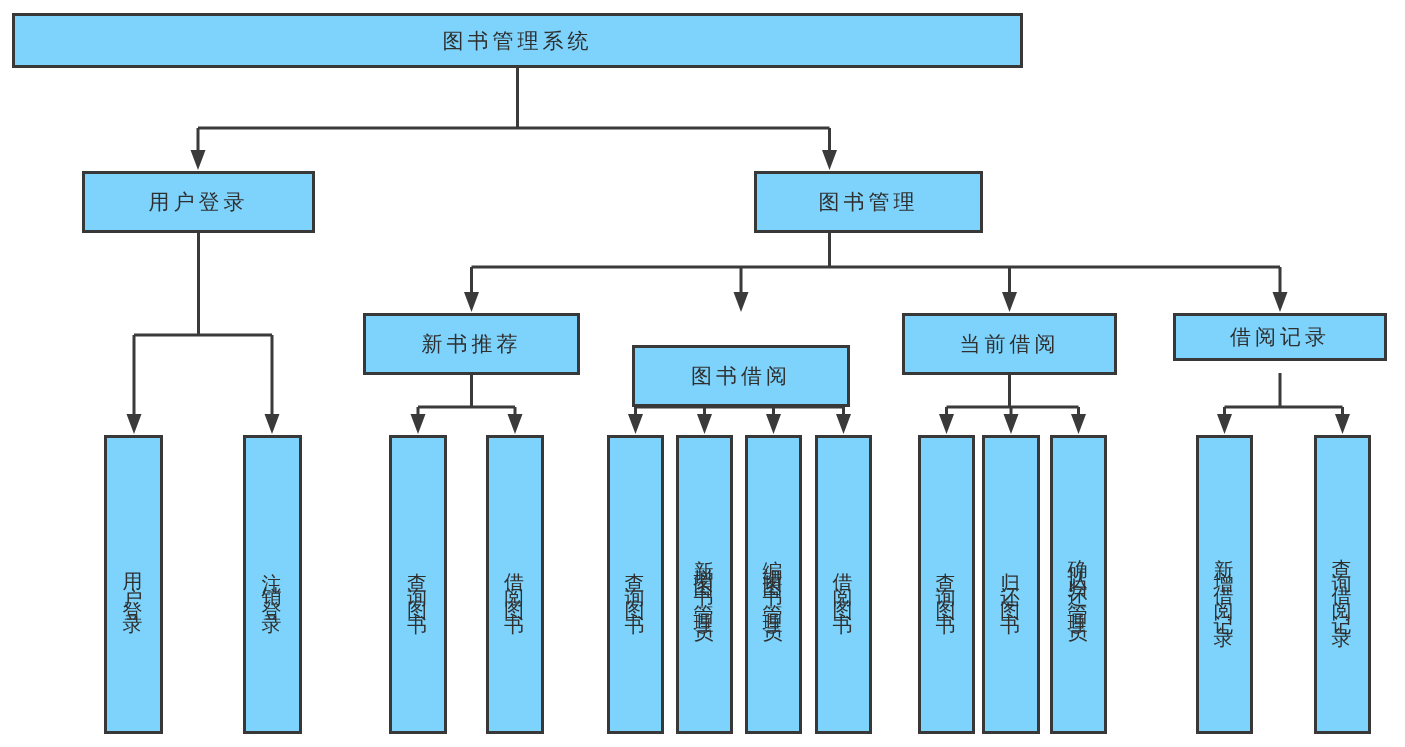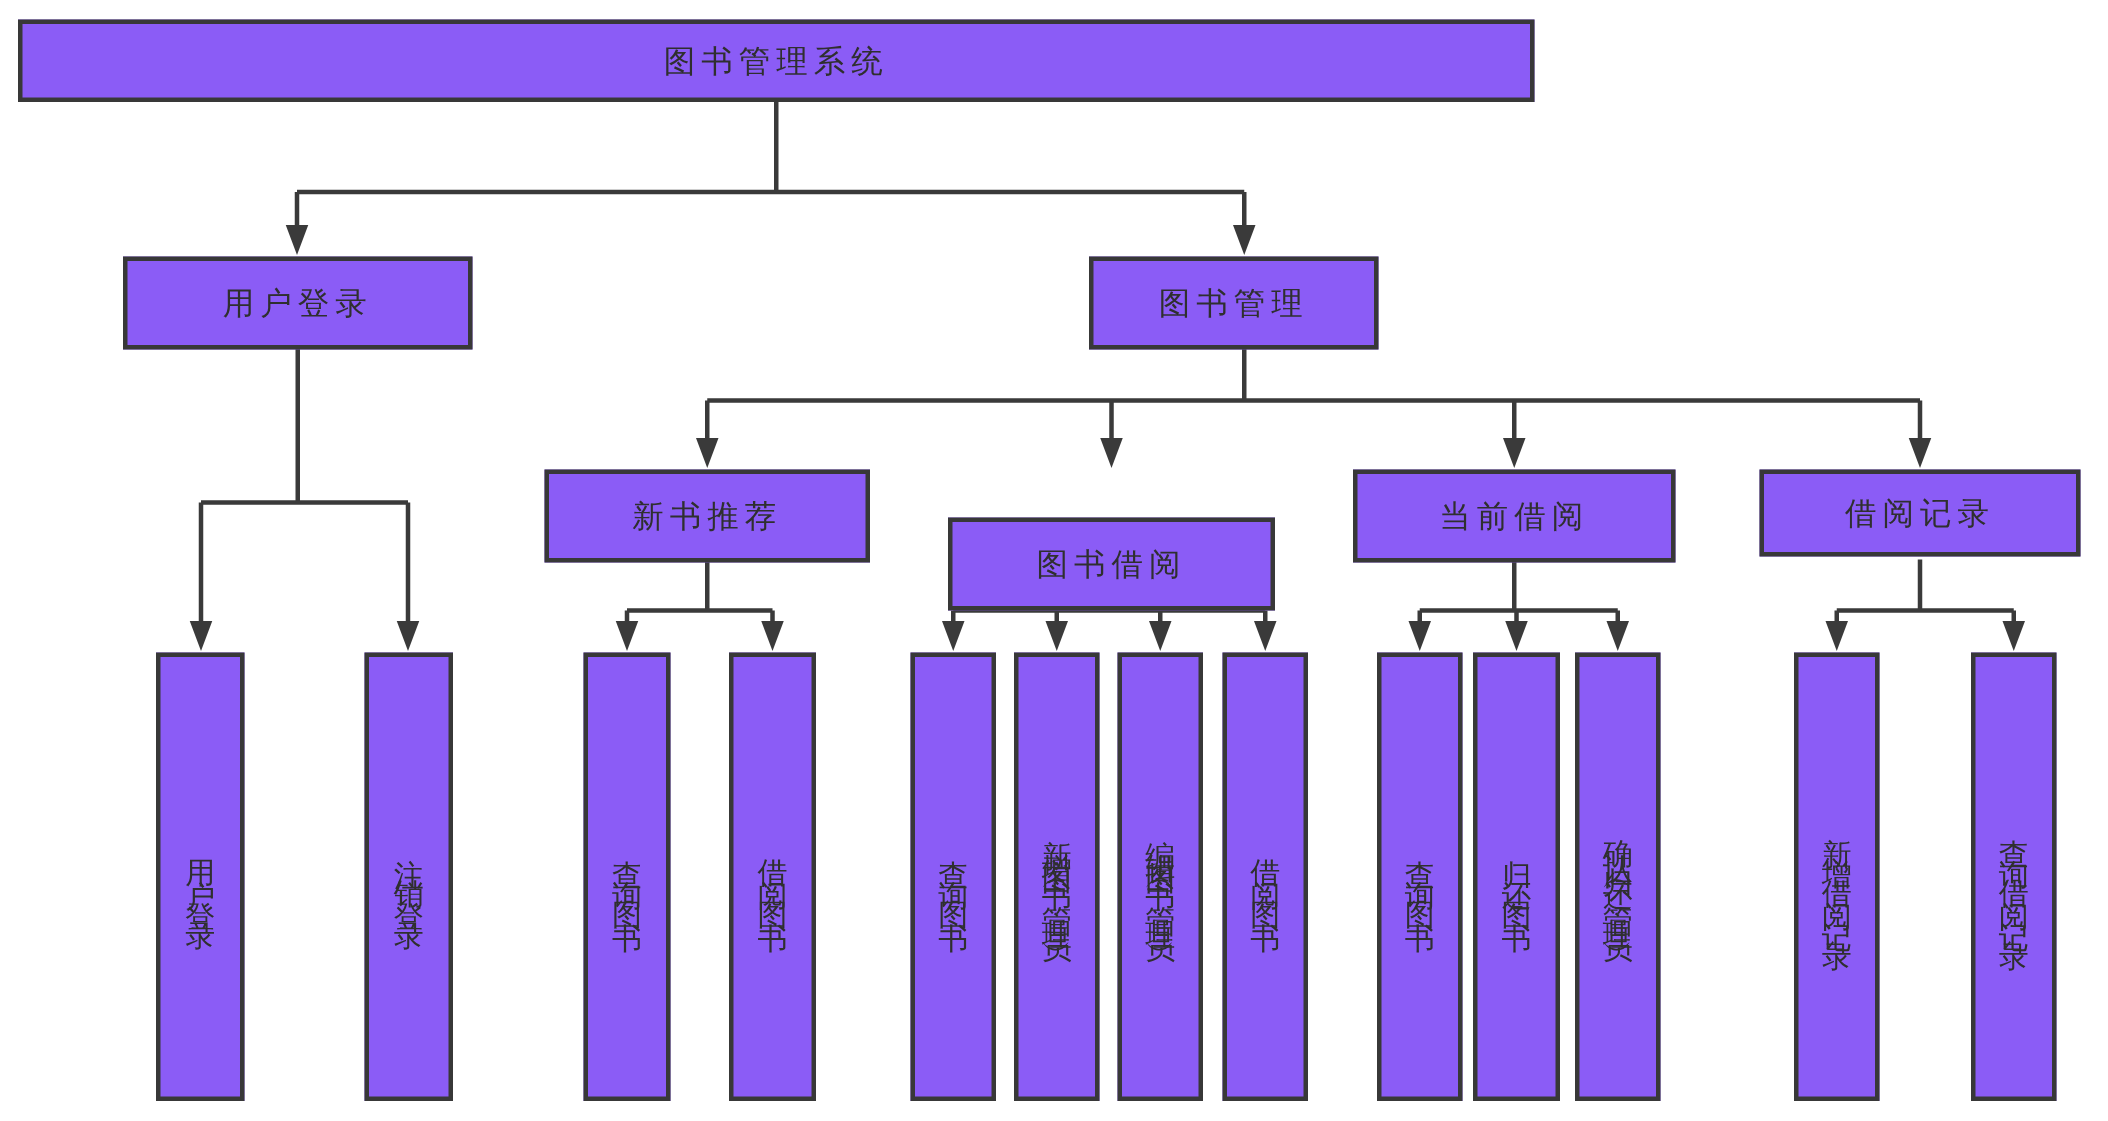--- a/index.html
+++ b/index.html
@@ -9,21 +9,21 @@
     background:#ffffff;
     font-family:"Liberation Sans", sans-serif;
     overflow:hidden;
   }
   #wires { position:absolute; left:0; top:0; width:1405px; height:747px; }
   #wires path { stroke:#3a3a3a; stroke-width:3; fill:none; }
   #wires polygon { fill:#3a3a3a; stroke:none; }
   .node {
     position:absolute;
     box-sizing:border-box;
-    background:#8b5cf6;
+    background:#7dd3fc;
     border:3px solid #383838;
     display:flex; align-items:center; justify-content:center;
     color:#2f2f2f;
   }
   .node.h .lbl { font-size:21px; letter-spacing:4px; white-space:nowrap; }
   .node.v .lbl {
     writing-mode:vertical-rl;
     text-orientation:mixed;
     font-size:20px;
     letter-spacing:14px;
@@ -88,34 +88,34 @@
     </g>
   </svg>
 
   <div class="node h" style="left:12px; top:13px; width:1011px; height:55px;">
     <span class="lbl">图书管理系统</span>
   </div>
 
   <div class="node h" style="left:82px; top:171px; width:233px; height:62px;">
     <span class="lbl">用户登录</span>
   </div>
-  <div class="node h" style="left:726px; top:171px; width:193px; height:62px;">
+  <div class="node h" style="left:754px; top:171px; width:229px; height:62px;">
     <span class="lbl">图书管理</span>
   </div>
 
   <div class="node h" style="left:363px; top:313px; width:217px; height:62px;">
     <span class="lbl">新书推荐</span>
   </div>
   <div class="node h" style="left:632px; top:313px; width:218px; height:62px;margin-top:32px;">
     <span class="lbl">图书借阅</span>
   </div>
   <div class="node h" style="left:902px; top:313px; width:215px; height:62px;">
     <span class="lbl">当前借阅</span>
   </div>
-  <div class="node h" style="left:1173px; top:313px; width:214px; height:58px;text-align:right;">
+  <div class="node h" style="left:1173px; top:313px; width:214px; height:48px;text-align:right;">
     <span class="lbl">借阅记录</span>
   </div>
 
   <div class="node v" style="left:104px; top:435px; width:59px; height:299px;">
     <span class="lbl">用户登录</span>
   </div>
   <div class="node v" style="left:243px; top:435px; width:59px; height:299px;">
     <span class="lbl">注销登录</span>
   </div>
 

